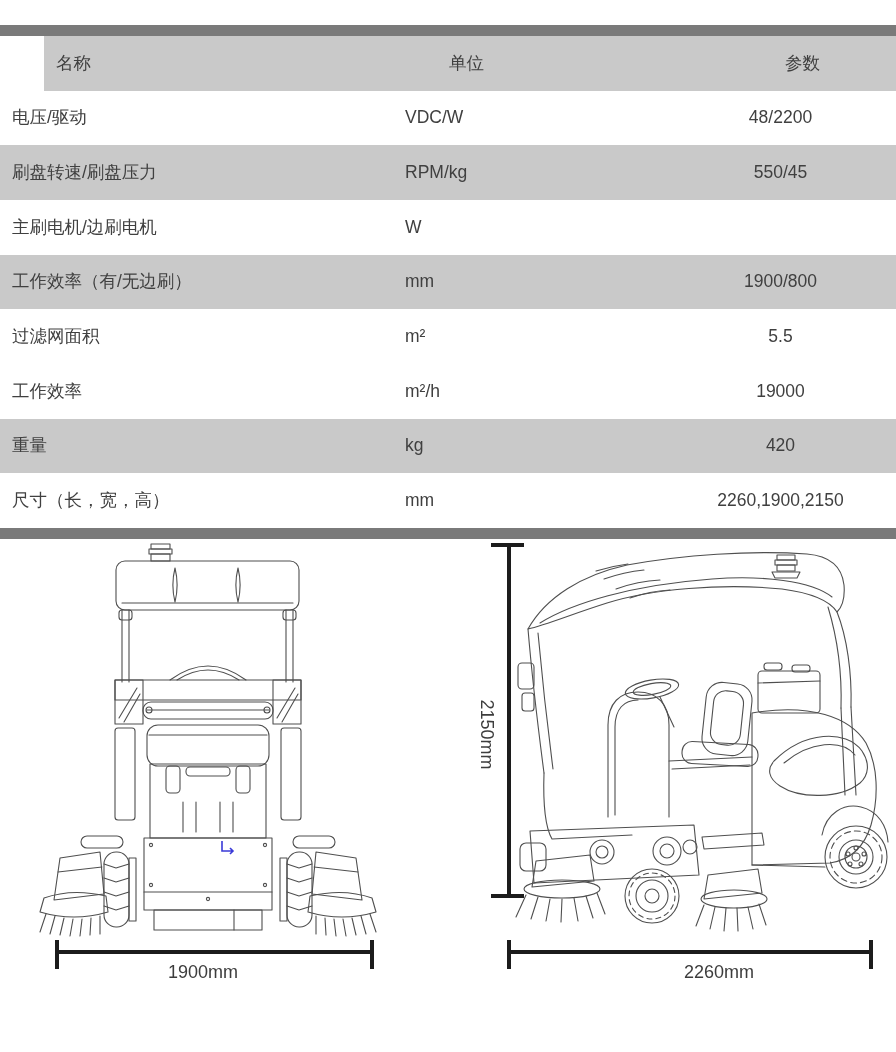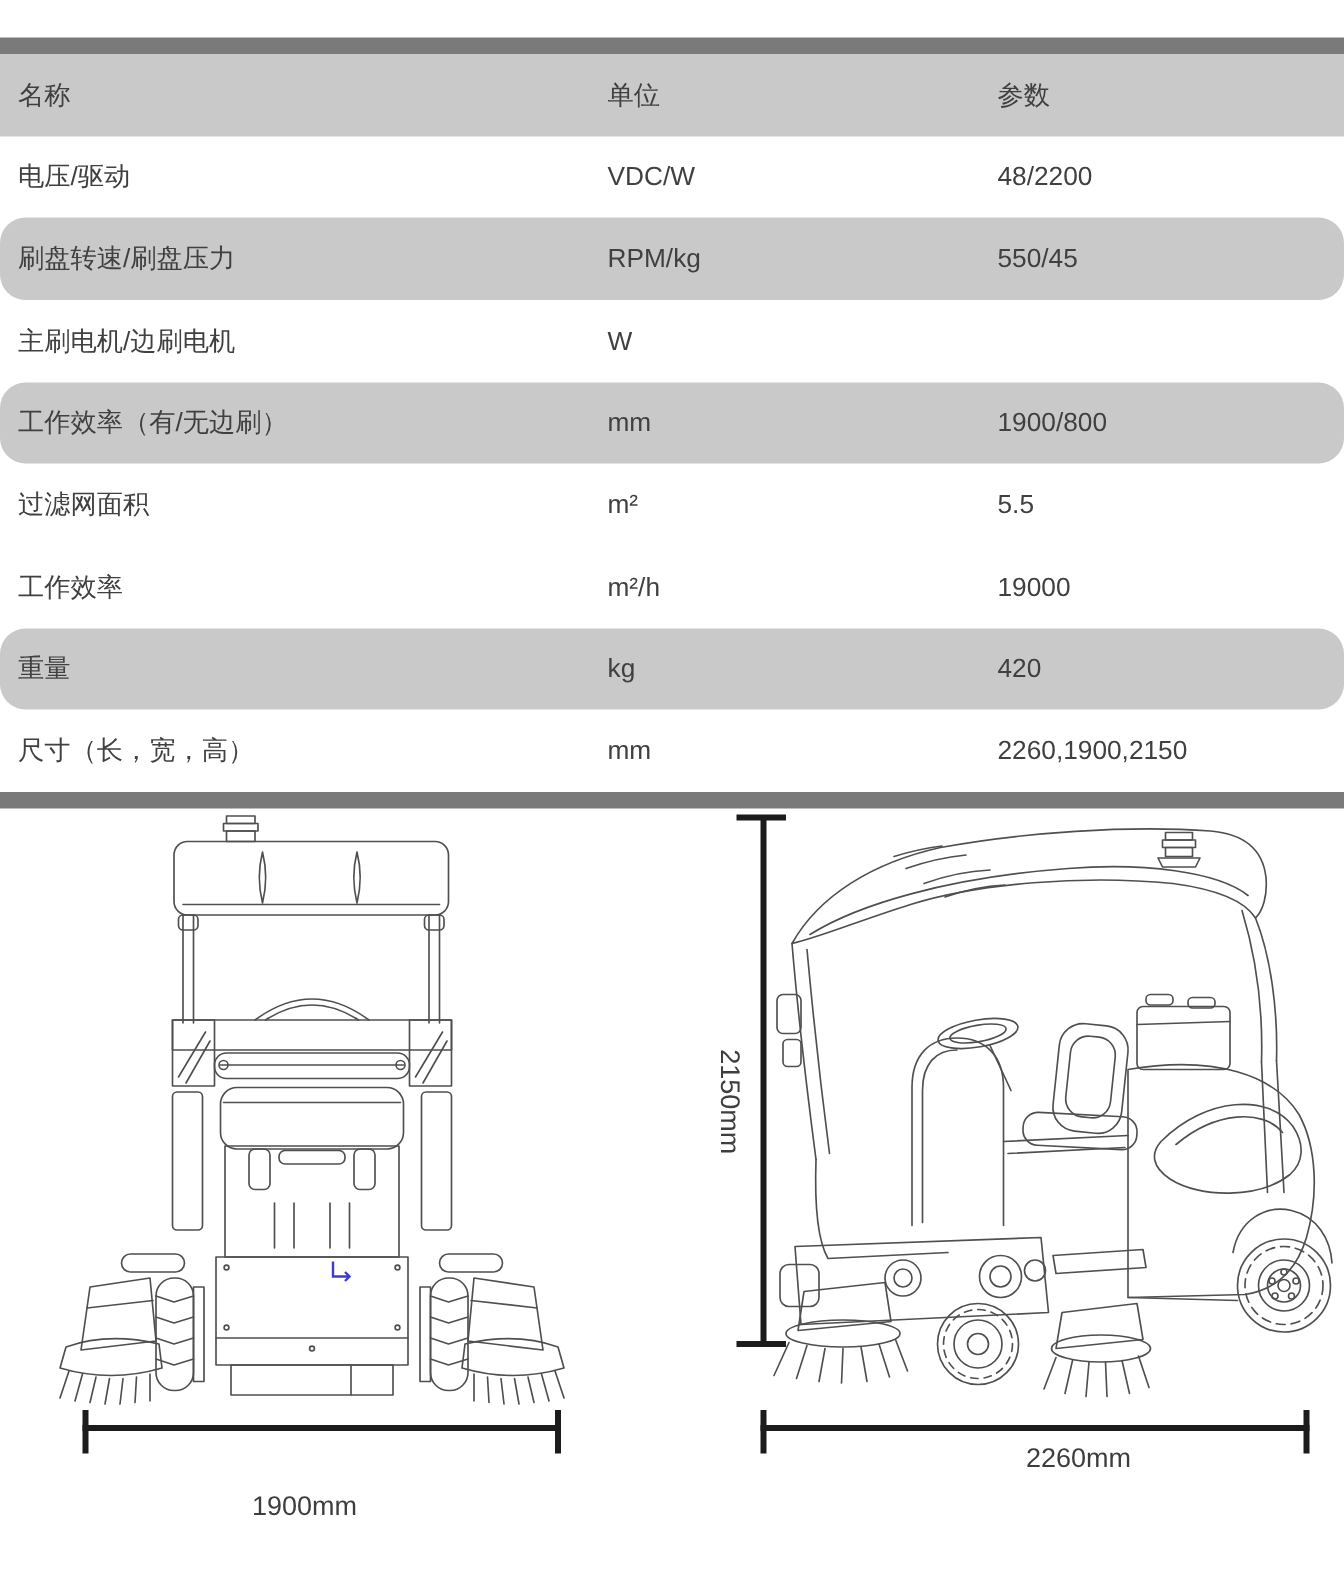--- a/index.html
+++ b/index.html
@@ -13,26 +13,26 @@
   html,body{margin:0;padding:0;background:#ffffff;}
   body{font-family:"Liberation Sans","DejaVu Sans",sans-serif;color:var(--text);}
   .canvas{position:relative;width:896px;height:1052px;background:#fff;overflow:hidden;}
 
   
   .hbar{position:absolute;left:0;width:896px;height:11px;background:var(--bar);}
   .hbar.top{top:25px;}
   .hbar.bottom{top:528px;}
   .spec-table{position:absolute;left:0;top:36px;width:896px;height:492px;display:flex;flex-direction:column;}
   .spec-row{display:flex;align-items:center;flex:1 1 0;}
-  .spec-row.header{background:var(--row-gray);}
-  .spec-row.gray{background:var(--row-gray);border-radius:17px;}
+  .spec-row.header{background:var(--row-gray);margin-left:44px;}
+  .spec-row.gray{background:var(--row-gray);}
   .cell{font-size:17.5px;line-height:1;white-space:nowrap;}
   .cell.name{width:405px;padding-left:12px;box-sizing:border-box;}
   .cell.unit{width:260px;}
-  .cell.value{flex:1;text-align:left;}
+  .cell.value{flex:1;text-align:center;}
 
   
   .drawing{position:absolute;}
   svg{display:block;}
   .ln{stroke:var(--stroke);fill:none;stroke-width:1.1;stroke-linejoin:round;stroke-linecap:round;}
   .blue{stroke:var(--blue);fill:none;stroke-width:1.6;}
 
   
   .dim{position:absolute;background:var(--dim);}
   .dim-label{position:absolute;font-size:18px;color:#3d3d3d;text-align:center;white-space:nowrap;}
@@ -244,20 +244,20 @@
   </svg>
 
   <div class="dim" style="left:491px;top:543px;width:33px;height:4px"></div>
   <div class="dim" style="left:507px;top:545px;width:4px;height:353px"></div>
   <div class="dim" style="left:491px;top:894px;width:33px;height:4px"></div>
   <div class="dim-label vertical" style="left:440px;top:724px;width:92px">2150mm</div>
 
   <div class="dim" style="left:55px;top:940px;width:4px;height:29px"></div>
   <div class="dim" style="left:55px;top:950px;width:319px;height:4px"></div>
   <div class="dim" style="left:370px;top:940px;width:4px;height:29px"></div>
-  <div class="dim-label" style="left:120px;top:994px;width:166px">1900mm</div>
+  <div class="dim-label" style="left:120px;top:962px;width:166px">1900mm</div>
 
   <div class="dim" style="left:507px;top:940px;width:4px;height:29px"></div>
   <div class="dim" style="left:507px;top:950px;width:366px;height:4px"></div>
   <div class="dim" style="left:869px;top:940px;width:4px;height:29px"></div>
   <div class="dim-label" style="left:636px;top:962px;width:166px">2260mm</div>
 
 </div>
 
 </body></html>

